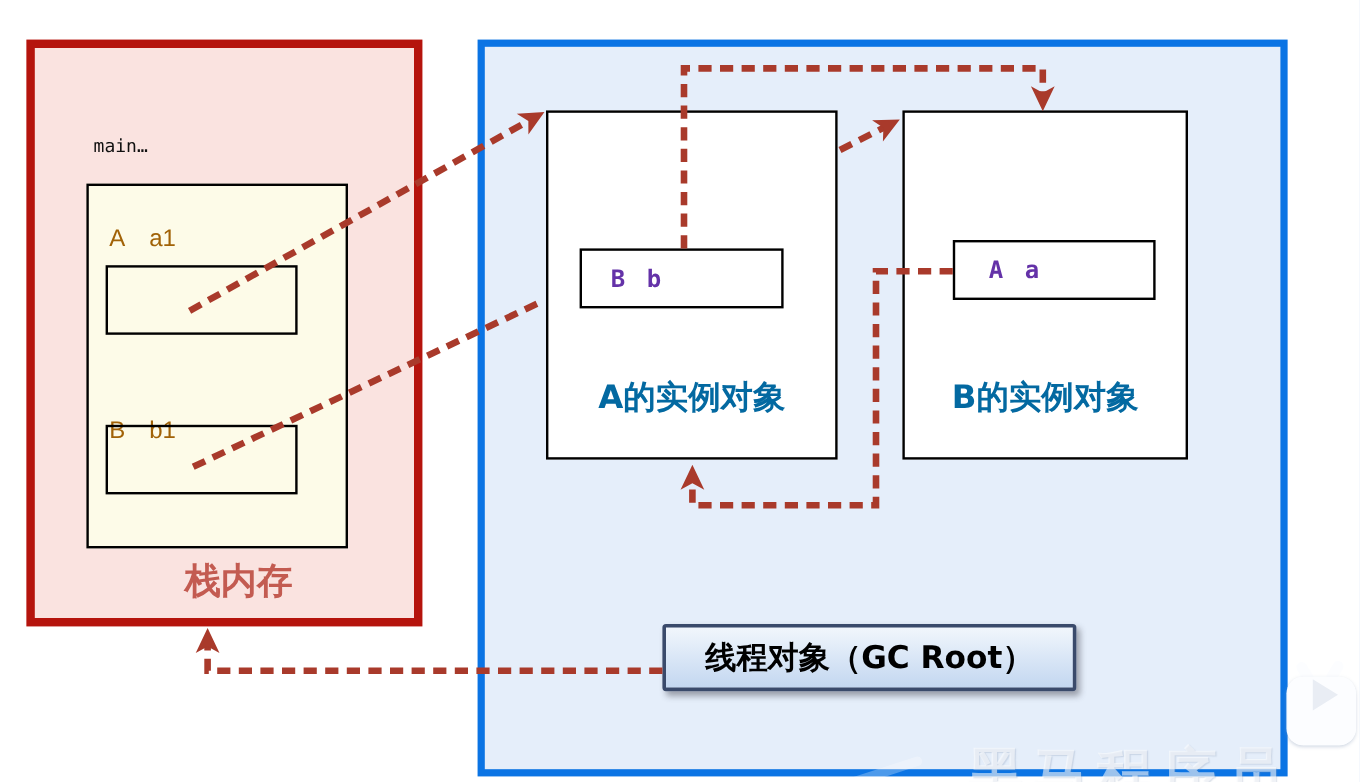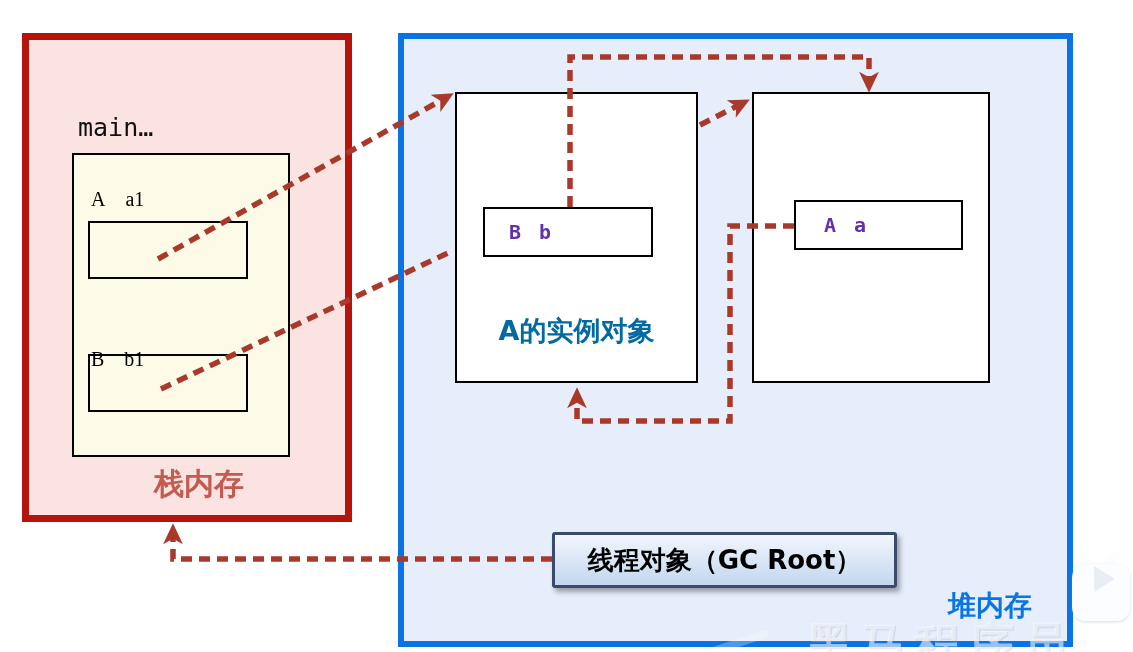--- a/index.html
+++ b/index.html
@@ -26,31 +26,31 @@
 
   
   .stack{
     position:absolute;left:22px;top:33px;width:330px;height:489px;
     background:var(--stack-fill);
     border:7px solid var(--stack-border);
   }
   .frame-label{
     position:absolute;left:49px;top:73px;
     font-family:"DejaVu Sans Mono","Liberation Mono",monospace;
-    font-size:25px;color:#101010;
+    font-size:15px;color:#101010;
   }
   .frame{
     position:absolute;left:43px;top:113px;width:218px;height:304px;
     background:var(--frame-fill);
     border:2px solid #000;
   }
   .var-label{
     position:absolute;left:17px;
-    font-family:Liberation Serif, serif;
-    font-size:20px;color:#000000;
+    font-family:Liberation Sans, sans-serif;
+    font-size:20px;color:#a16207;
   }
   .var-label .var-type{display:inline-block;margin-right:20px;}
   .var-slot{
     position:absolute;left:14px;width:160px;height:58px;
     border:2px solid #000;background:transparent;
   }
   .stack-title{
     position:absolute;left:0;right:0;bottom:10px;text-align:center;
     font-size:30px;font-weight:bold;color:var(--stack-title);margin-left:24px;
   }
@@ -81,21 +81,21 @@
     position:absolute;left:0;right:0;bottom:32px;text-align:center;
     font-size:27px;font-weight:bold;color:#0369a1;
   }
   .heap-title{
     position:absolute;right:35px;bottom:16px;
     font-size:28px;font-weight:bold;color:var(--heap-title);
   }
 
   
   .gcroot{
-    position:absolute;left:552px;top:532px;width:345px;height:56px;
+    position:absolute;left:552px;top:520px;width:345px;height:56px;
     border:3px solid var(--gcroot-border);
     border-radius:3px;
     background:linear-gradient(to bottom,#F1F6FC 0%,#DCE8F7 45%,#C3D7F0 100%);
     box-shadow:3px 4px 5px rgba(60,60,70,0.45);
     display:flex;align-items:center;justify-content:center;
     font-size:26px;font-weight:bold;color:#000;
   }
 
   
   svg.arrows{position:absolute;left:0;top:0;pointer-events:none;}
@@ -168,22 +168,22 @@
         <span class="field-type">B</span>
           <span class="field-name">b</span>
       </div>
       <div class="obj-label">A的实例对象</div>
     </div>
     <div class="obj obj-b">
       <div class="field">
         <span class="field-type">A</span>
           <span class="field-name">a</span>
       </div>
+      <div class="obj-label">B的实例对象</div>
     </div>
-    <div class="heap-title">堆内存</div>
   </div>
 
   <div class="gcroot">线程对象（GC Root）</div>
 
   <svg class="arrows" width="1133" height="652" viewBox="0 0 1133 652">
     <defs>
       <marker id="ah" viewBox="0 0 10 10" refX="6.5" refY="5" markerWidth="4" markerHeight="4" orient="auto">
         <path class="arrowhead" d="M0.5,0.5 L10,5 L0.5,9.5 L3,5 Z"></path>
       </marker>
     </defs>

